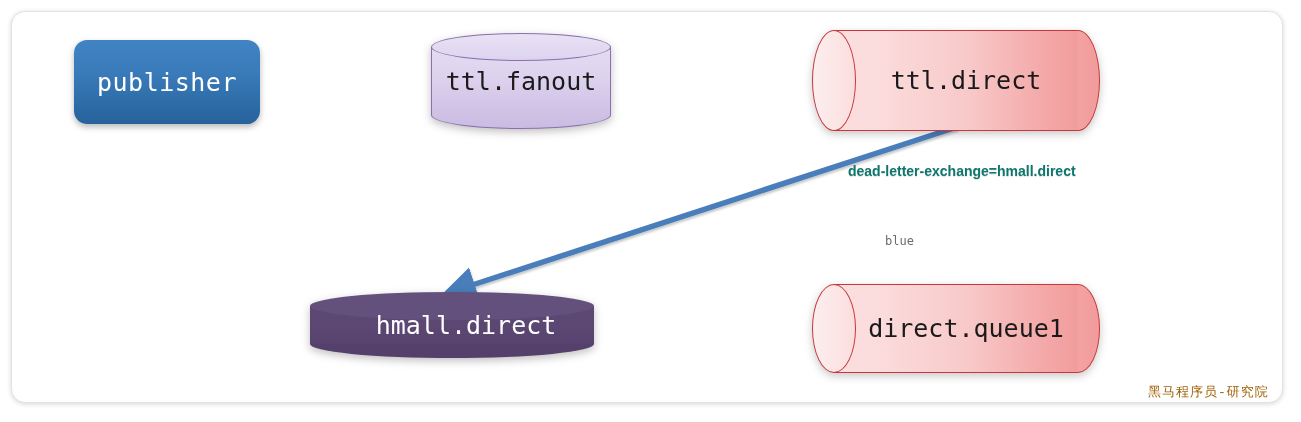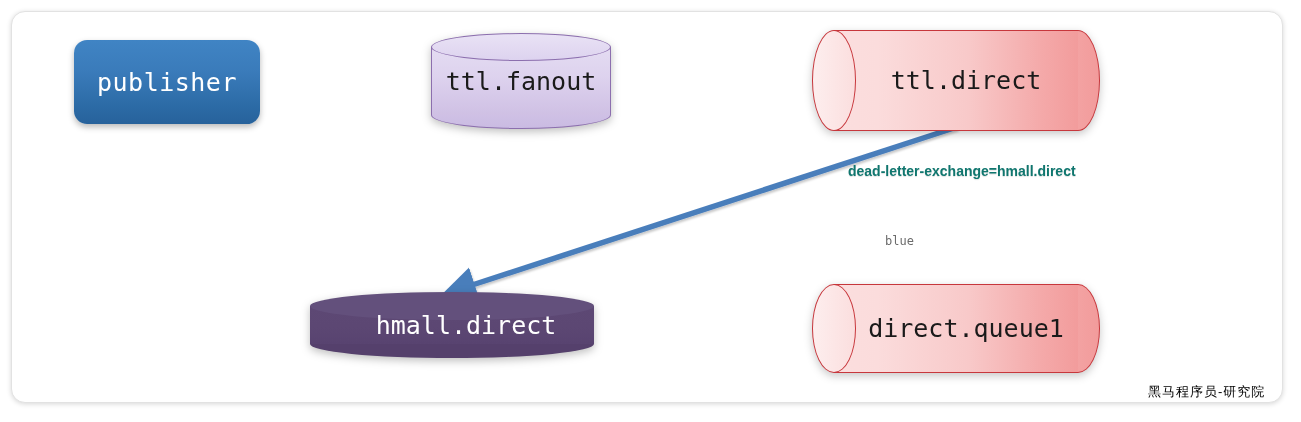--- a/index.html
+++ b/index.html
@@ -192,23 +192,23 @@
     top: 234px;
     font-family: "DejaVu Sans Mono", monospace;
     font-size: 12px;
     color: #6b6b6b;
     white-space: nowrap;
   }
   .watermark {
     position: absolute;
     left: 1148px;
     top: 383px;
-    font-family: Liberation Sans, sans-serif;
+    font-family: Liberation Mono, monospace;
     font-size: 13px;
-    color: #000000;
+    color: #a16207;
     white-space: nowrap;
     letter-spacing: 1px;
   }
 </style>
 </head>
 <body>
 
 <div id="canvas">
 
   <div class="card"></div>

